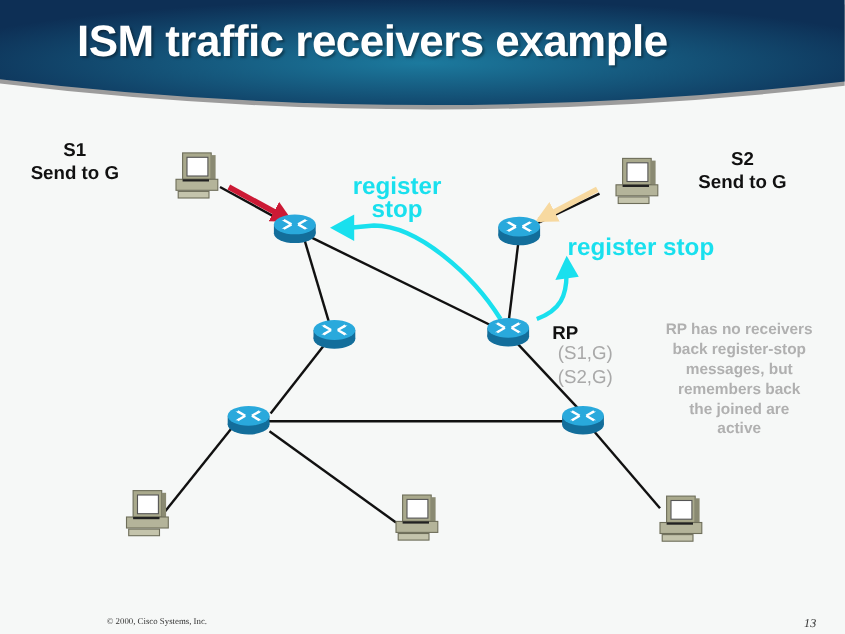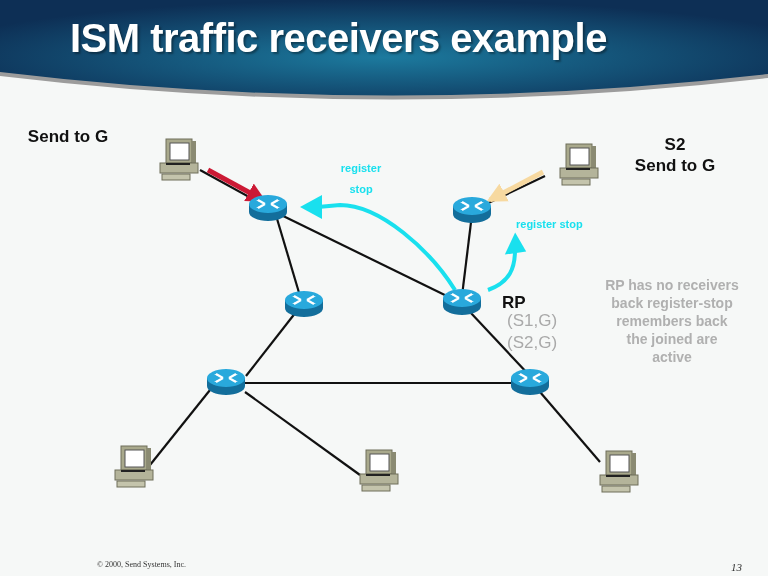--- a/index.html
+++ b/index.html
@@ -2,23 +2,23 @@
 <html><head>
 <meta charset="utf-8">
 <style>
   html, body { margin:0; padding:0; }
   body { width:768px; height:576px; position:relative; overflow:hidden; background:#f6f8f7; font-family:"Liberation Sans", sans-serif; }
   #header-svg { position:absolute; left:0; top:0; }
   .title { position:absolute; left:70px; top:16px; font-size:40px; font-weight:bold; color:#ffffff; letter-spacing:-0.5px; text-shadow: 2px 2px 2px rgba(0,0,0,0.35); }
   #diagram { position:absolute; left:0; top:0; }
   .lbl { position:absolute; font-weight:bold; text-align:center; }
   .black { color:#111; font-size:17px; line-height:21px; }
-  .cyan { color:#19e0ee; font-size:11px; line-height:21px; }
+  .cyan { color:#19e0ee; font-size:22px; line-height:21px; }
   .grey { color:#a9a9a9; font-size:17px; line-height:22px; font-weight:normal; }
-  .note { color:#b0b0b0; font-size:14px; line-height:18px; font-weight:bold; text-align:center; }
+  .note { color:#b0b0b0; font-size:14px; line-height:18px; font-weight:bold; text-align:center;margin-top:14px; }
   .footer { position:absolute; font-family:"Liberation Serif", serif; font-size:8px; color:#333; }
   .pagenum { position:absolute; font-family:"Liberation Serif", serif; font-size:11px; color:#333; }
 </style>
 </head>
 <body>
 
 <svg id="header-svg" width="768" height="110">
   <defs>
     <radialGradient id="hg" cx="0.5" cy="0.6" r="0.6">
       <stop offset="0" stop-color="#1c7a9e"></stop>
@@ -85,38 +85,40 @@
   <use href="#router" x="530" y="380"></use>
 
   <use href="#host" x="180" y="165"></use>
   <use href="#host" x="580" y="170"></use>
   <use href="#host" x="135" y="472"></use>
   <use href="#host" x="380" y="476"></use>
   <use href="#host" x="620" y="477"></use>
 </svg>
 
 <div class="lbl black" style="left:18px; top:126px; width:100px;">
+  <div>S1</div>
   <div>Send to G</div>
 </div>
 <div class="lbl black" style="left:625px; top:134px; width:100px;">
   <div>S2</div>
   <div>Send to G</div>
 </div>
 <div class="lbl cyan" style="left:316px; top:158px; width:90px;">
   <div>register</div>
   <div>stop</div>
 </div>
 <div class="lbl cyan" style="left:516px; top:214px; white-space:nowrap;">register stop</div>
 <div class="lbl black" style="left:502px; top:292px;">RP</div>
 <div class="lbl grey" style="left:507px; top:310px; text-align:left;">
   <div>(S1,G)</div>
   <div>(S2,G)</div>
 </div>
 <div class="lbl note" style="left:584px; top:276px; width:176px;">
   <div>RP has no receivers</div>
   <div>back register-stop</div>
+  <div>messages, but</div>
   <div>remembers back</div>
   <div>the joined are</div>
   <div>active</div>
 </div>
 
-<div class="footer" style="left:97px; top:560px;">© 2000, Send Systems, Inc.</div>
+<div class="footer" style="left:97px; top:560px;">© 2000, Cisco Systems, Inc.</div>
 <div class="pagenum" style="left:731px; top:561px;font-style:italic;">13</div>
 
 </body></html>

